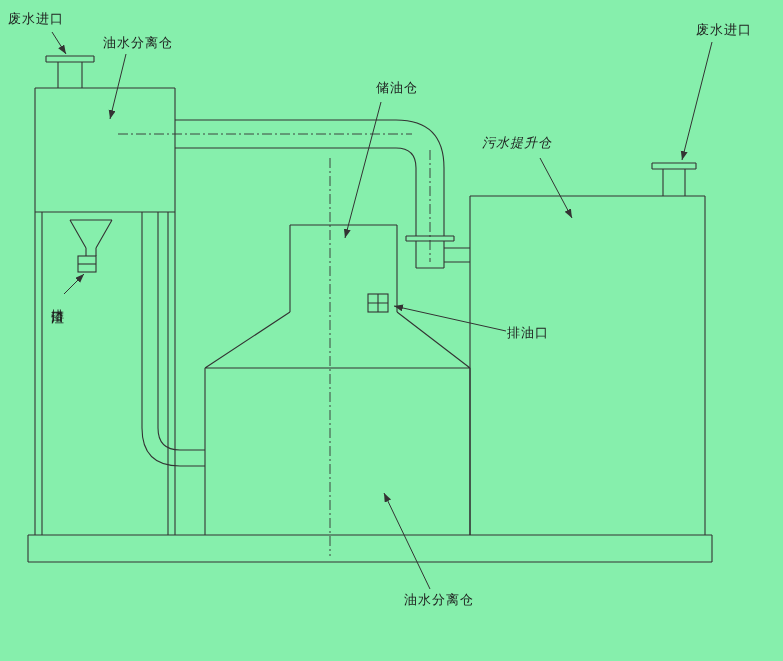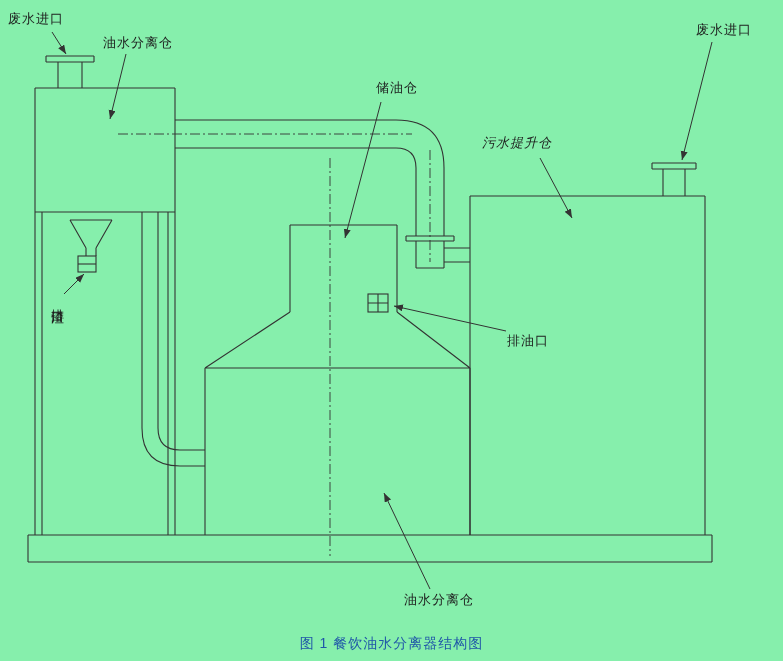--- a/index.html
+++ b/index.html
@@ -113,17 +113,16 @@
       <path d="M430,589 L384,493" marker-end="url(#arrow)"></path>
     </g>
   </svg>
 
   <div class="lbl" style="left:8px;top:10px;">废水进口</div>
   <div class="lbl" style="left:103px;top:34px;">油水分离仓</div>
   <div class="lbl" style="left:376px;top:79px;">储油仓</div>
   <div class="lbl" style="left:482px;top:134px;font-style:italic;">污水提升仓</div>
   <div class="lbl" style="left:696px;top:21px;">废水进口</div>
   <div class="lbl vertical" style="left:48px;top:298px;">排渣口</div>
-  <div class="lbl" style="left:507px;top:332px;">排油口</div>
+  <div class="lbl" style="left:507px;top:324px;">排油口</div>
   <div class="lbl" style="left:404px;top:591px;">油水分离仓</div>
 
-  <div class="caption">图 1 餐饮油水分离器结构图</div>
 </div>
 
 </body></html>

